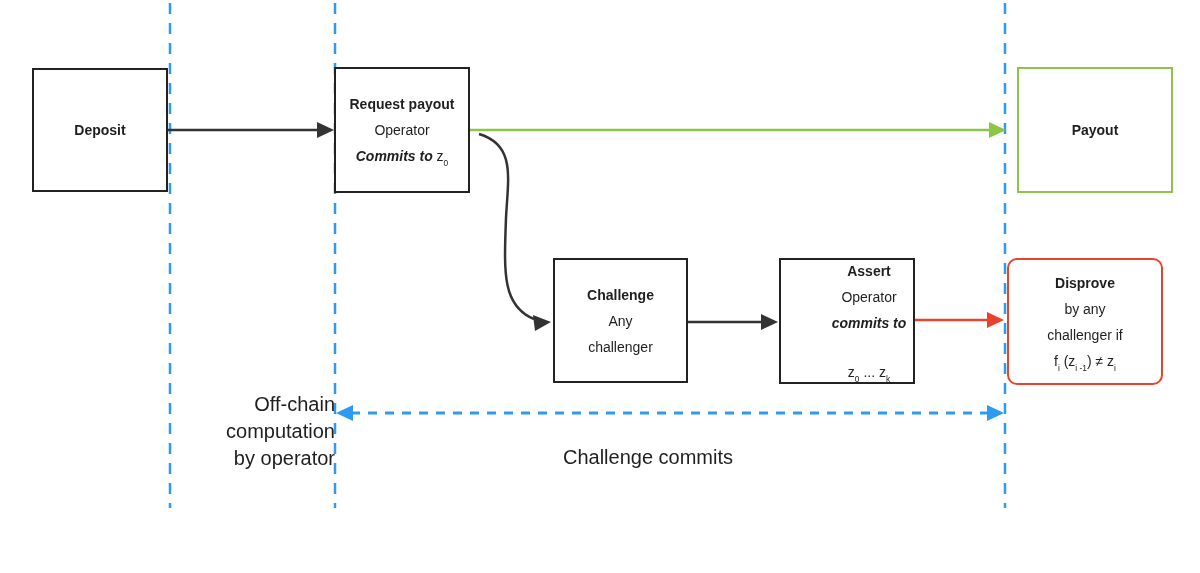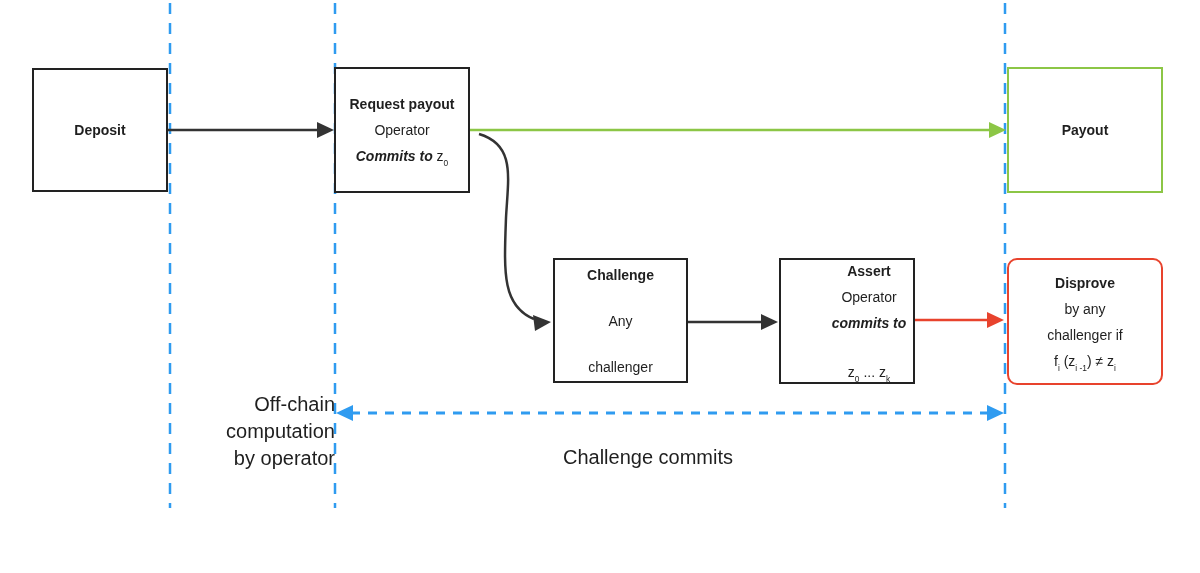--- a/index.html
+++ b/index.html
@@ -17,21 +17,21 @@
     background:#ffffff;
     border:2px solid #222222;
     display:flex;flex-direction:column;
     align-items:center;justify-content:center;
     text-align:center;
     font-size:14px;line-height:26px;
     box-sizing:border-box;
     z-index:2;
   }
   .box .t{font-weight:700;}
-  .box.green{border-color:#8cc646;}
+  .box.green{border-color:#8cc646;margin-left:10px;}
   .box.red{border-color:#e8432d;}
   .it{font-style:italic;font-weight:bold;}
   sub{font-size:0.6em;line-height:0;position:relative;top:0.15em;}
   .flowlabel{
     position:absolute;
     font-size:20px;line-height:27px;
     text-align:right;
     z-index:2;
   }
   .line-block div{white-space:nowrap;}
@@ -74,21 +74,21 @@
   <div class="box" style="left:334px;top:67px;width:136px;height:126px;">
     <div class="t">Request payout</div>
     <div>Operator</div>
     <div><span class="it">Commits to </span><span>z</span><sub>0</sub></div>
   </div>
 
   <div class="box green" style="left:1007px;top:67px;width:156px;height:126px;">
     <div class="t">Payout</div>
   </div>
 
-  <div class="box" style="left:553px;top:258px;width:135px;height:125px;gap:20px;">
+  <div class="box" style="left:553px;top:258px;width:135px;height:125px;">
     <div class="t">Challenge</div>
     <div>Any</div>
     <div>challenger</div>
   </div>
 
   <div class="box" style="left:779px;top:258px;width:136px;height:126px;padding-left:44px;">
     <div class="t">Assert</div>
     <div>Operator</div>
     <div><span class="it">commits to</span></div>
     <div style="margin-top:23px;"><span>z</span><sub>0</sub><span>  ...  </span><span>z</span><sub>k</sub></div>

